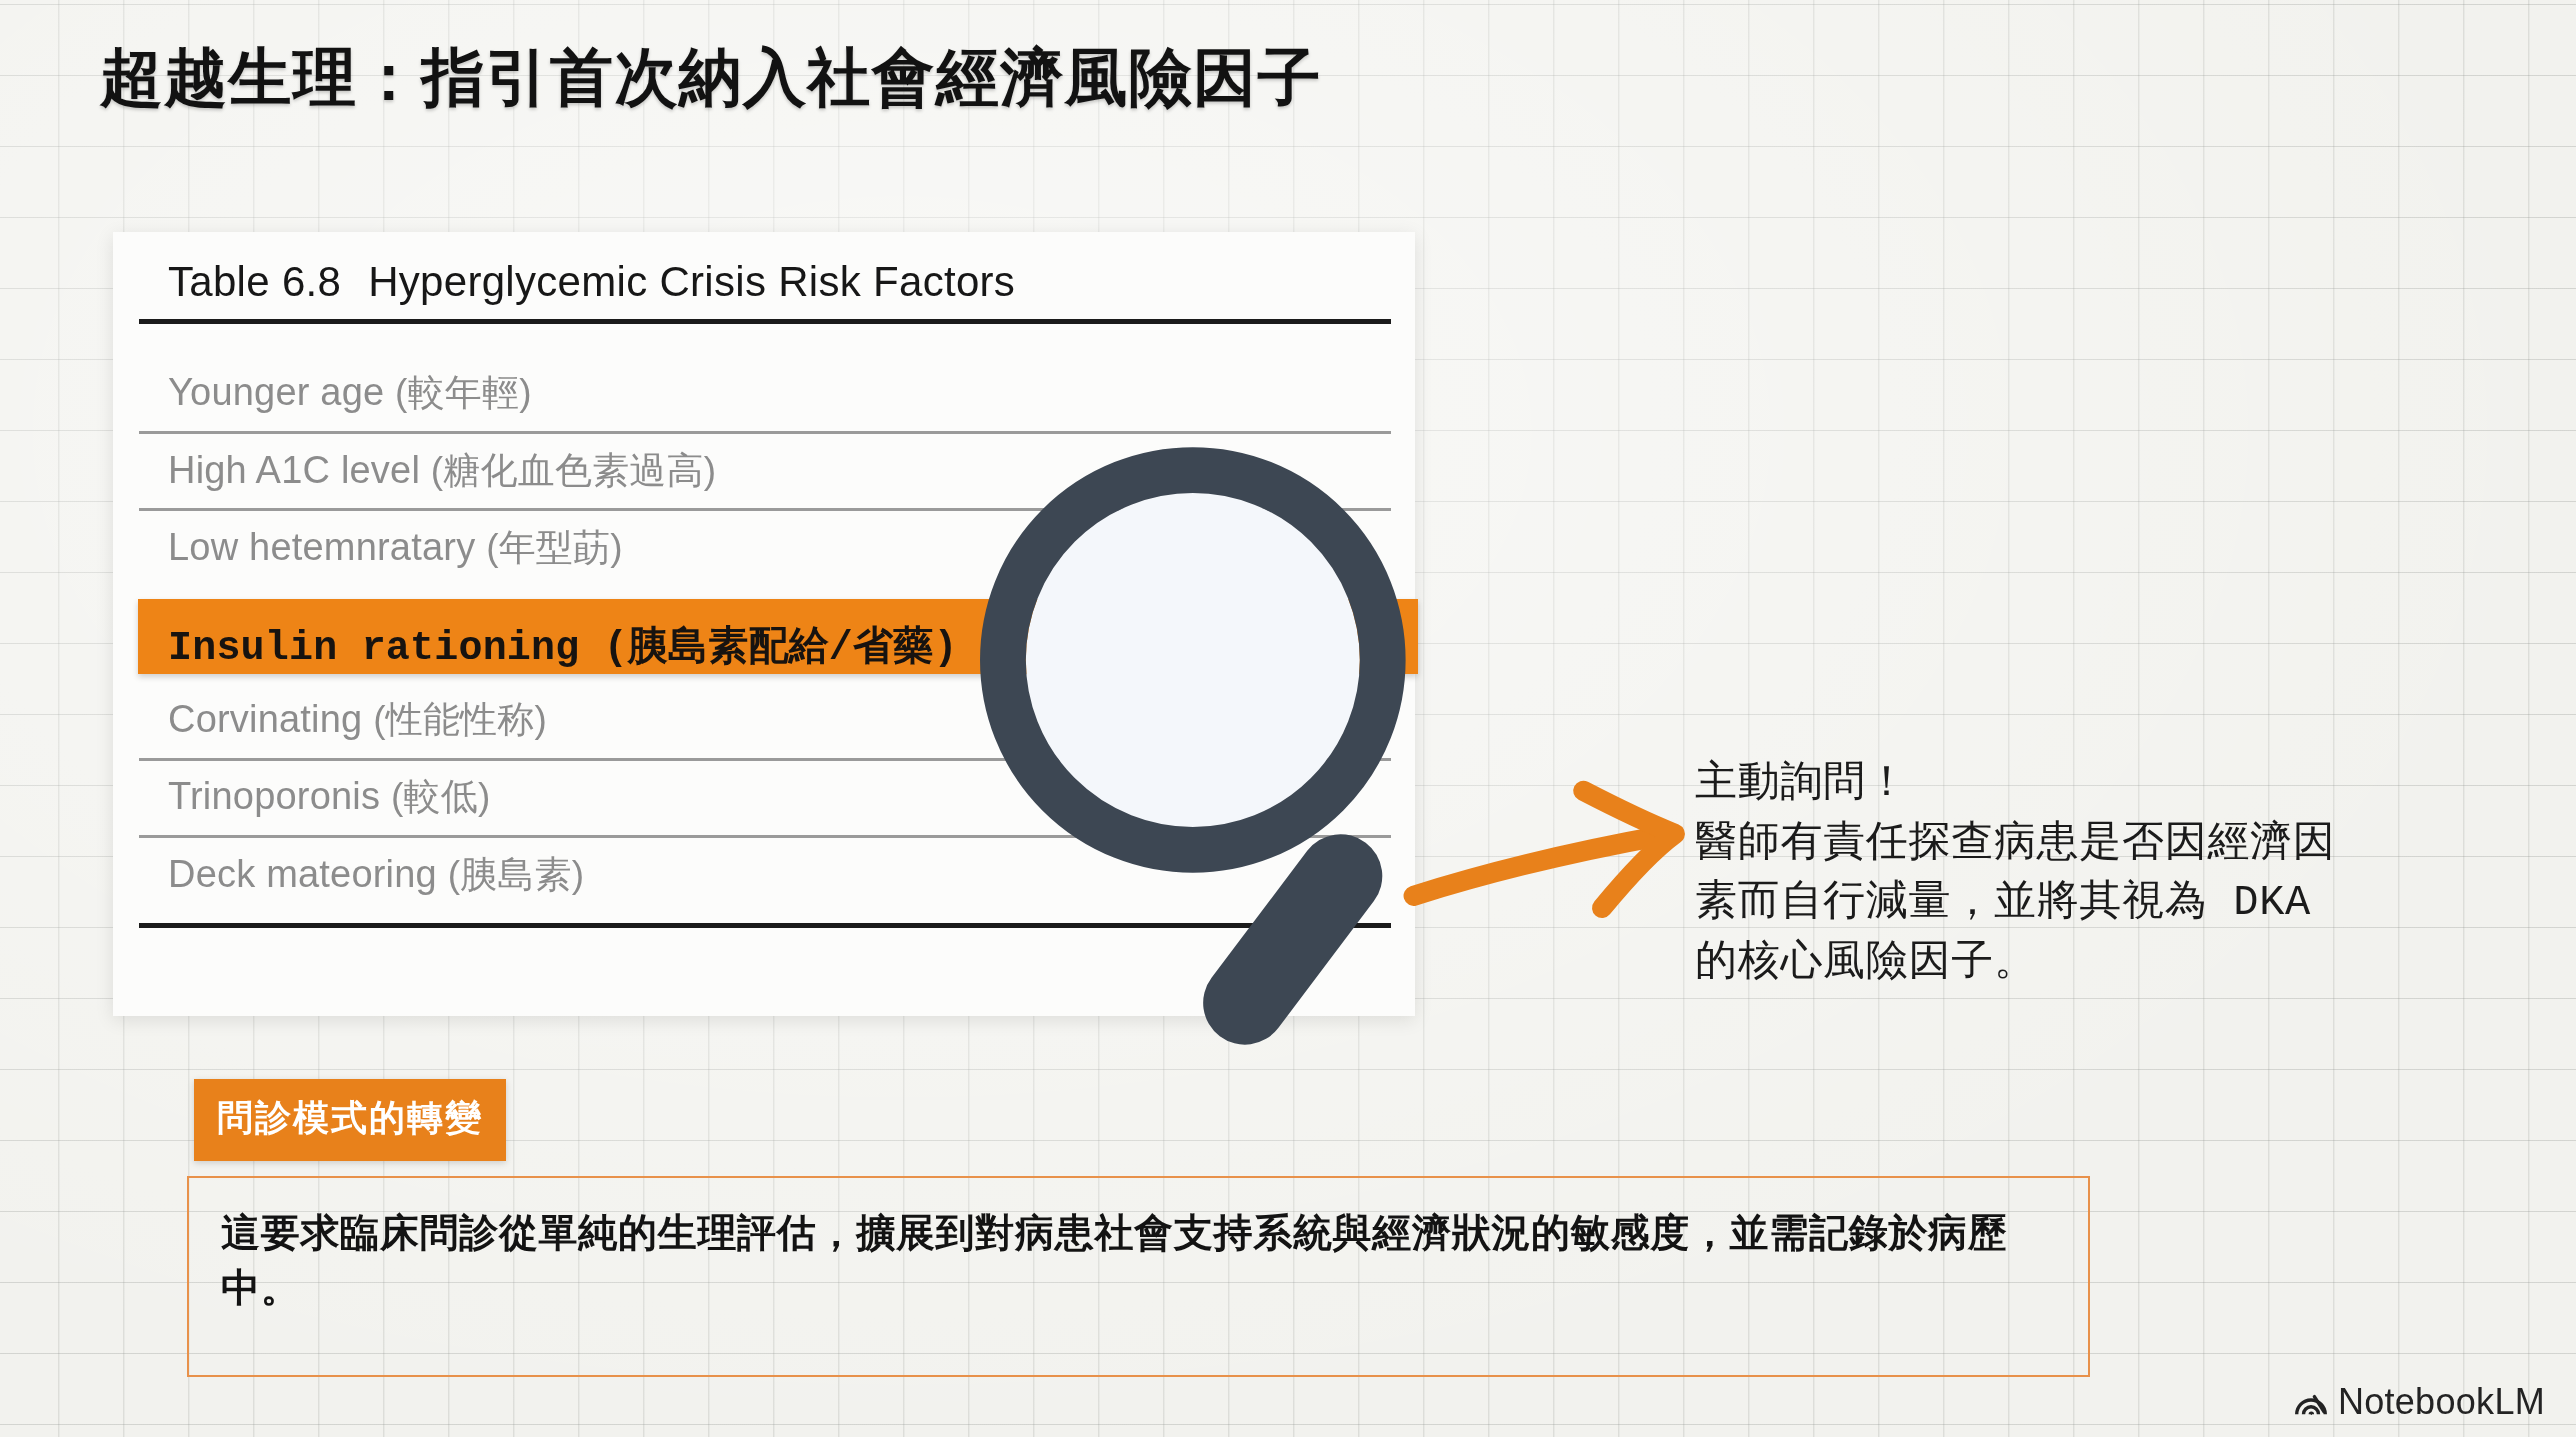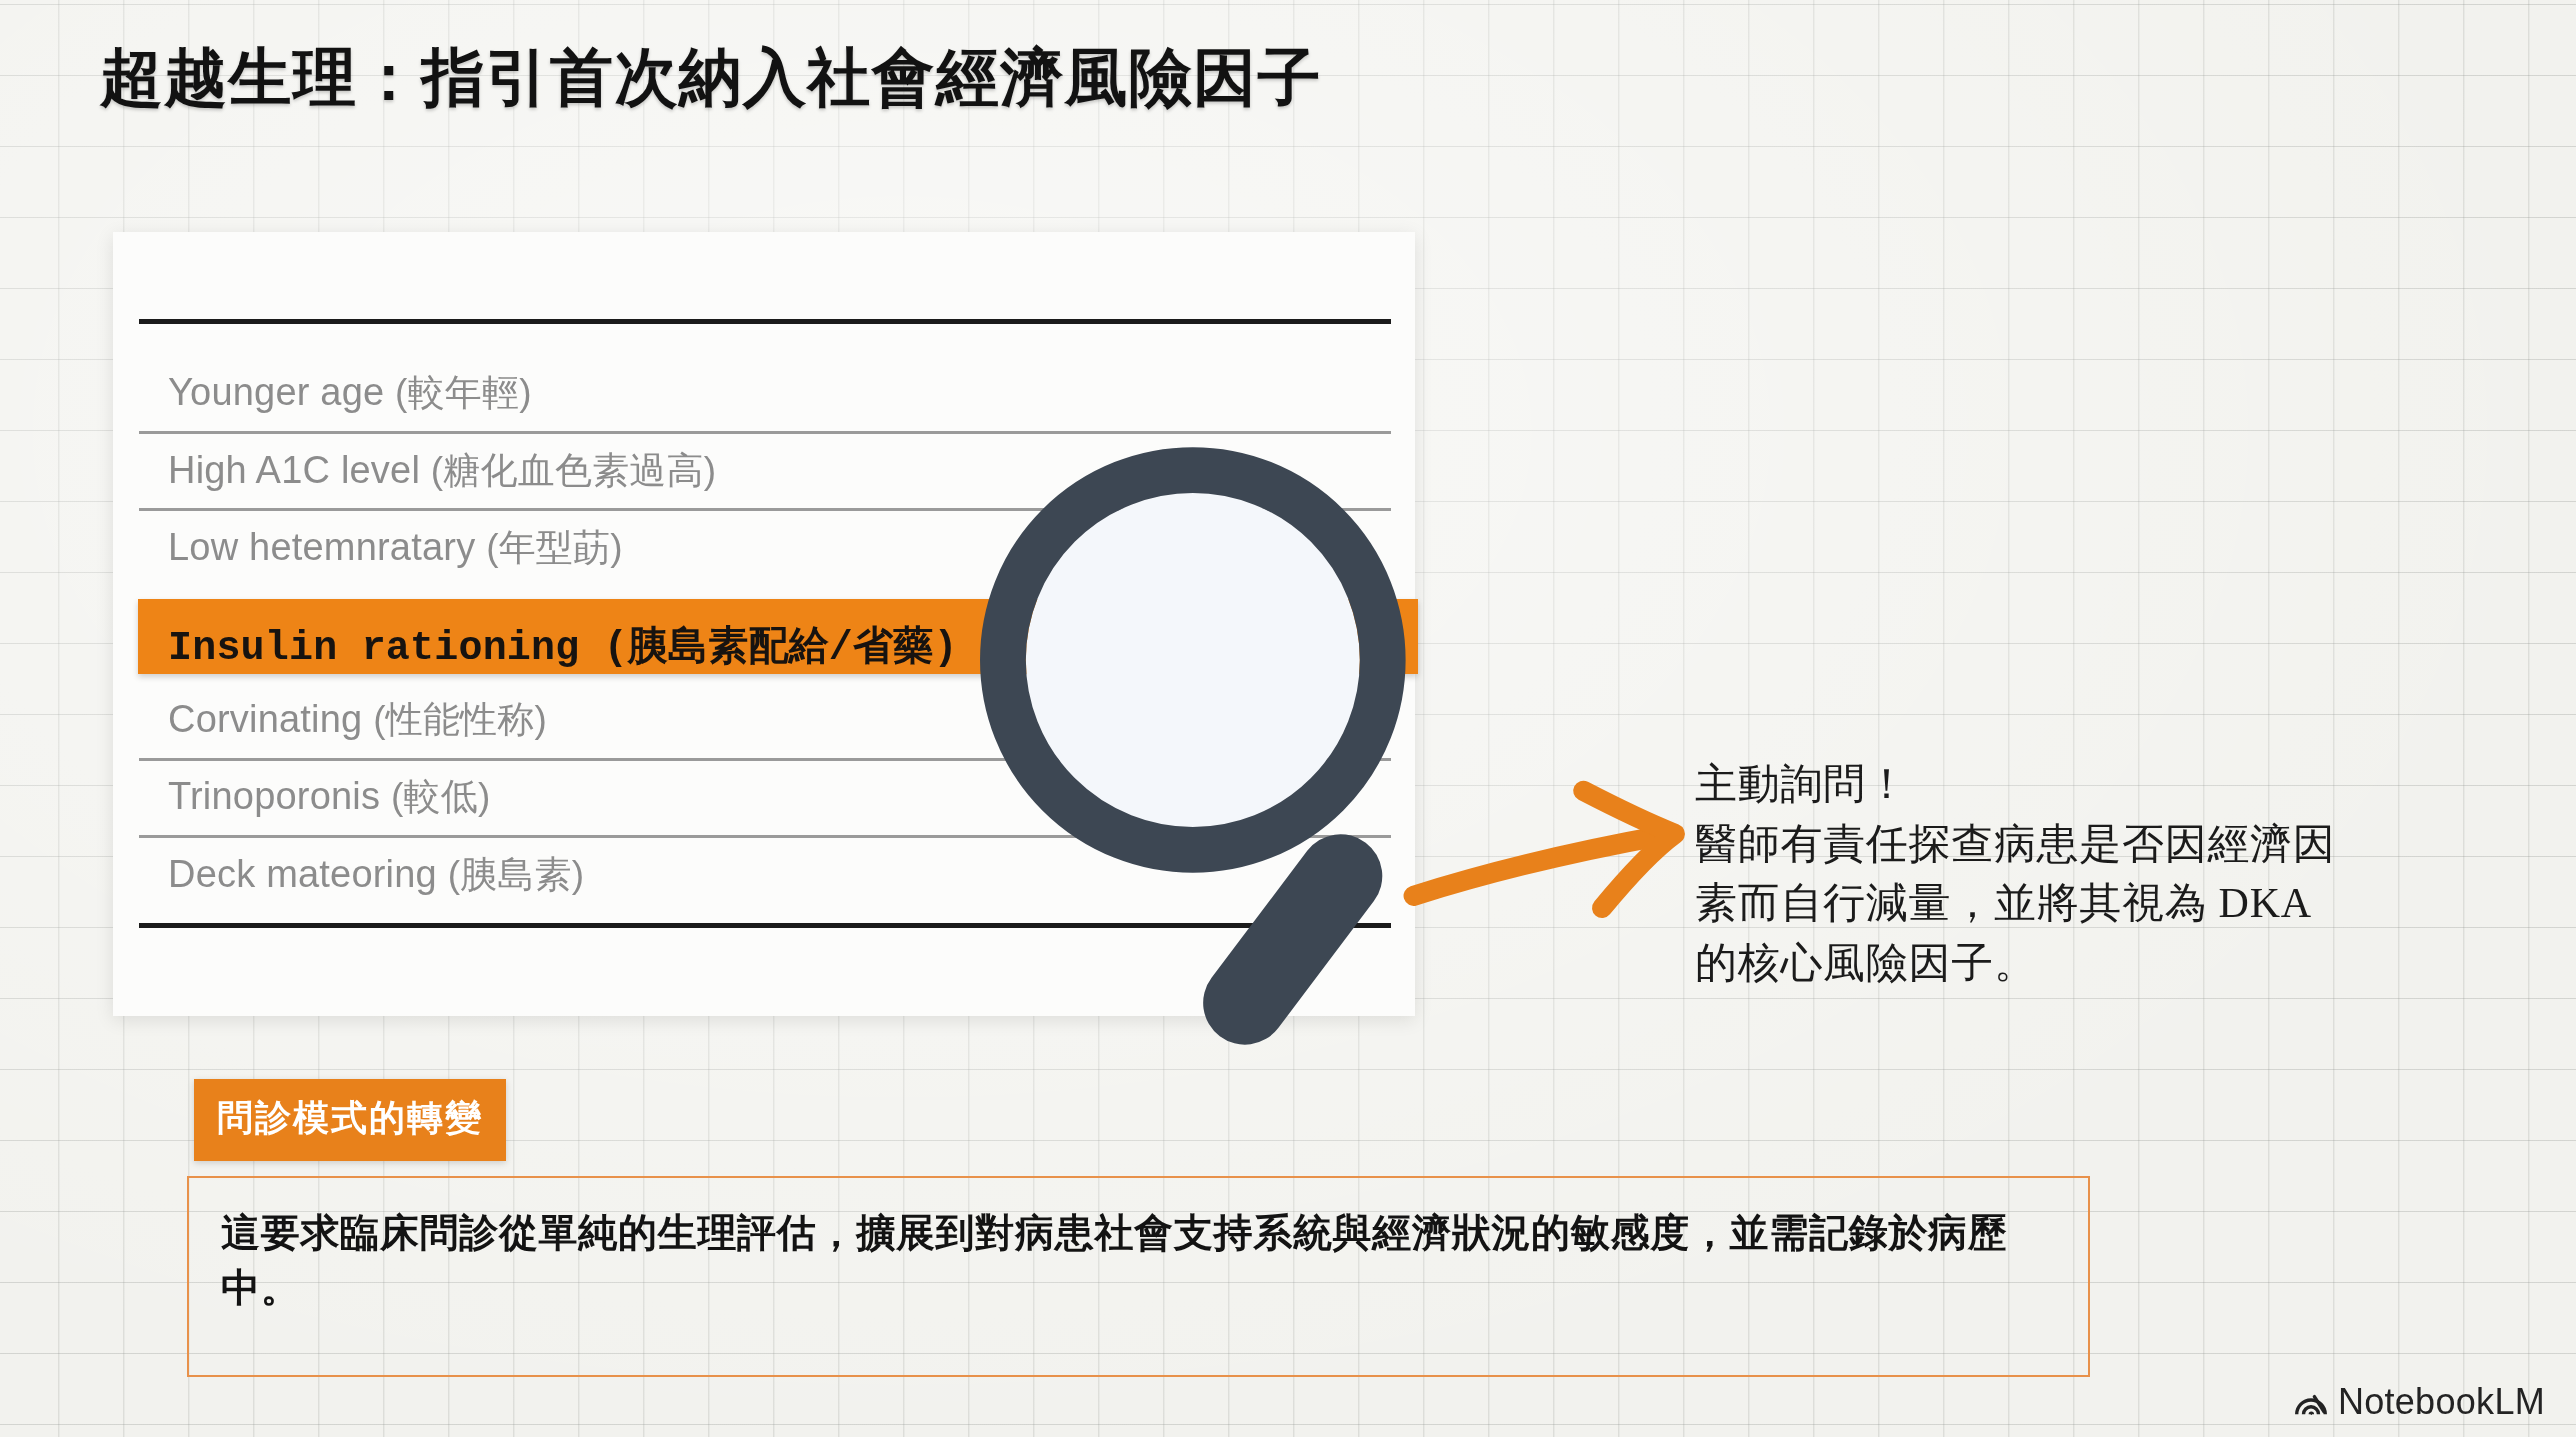--- a/index.html
+++ b/index.html
@@ -67,21 +67,21 @@
   }
 
   
   #mag{position:absolute;left:947px;top:431px;width:761px;height:633px;pointer-events:none;}
 
   
   #annot{
     position:absolute;left:1695px;top:755px;
     font-size:42px;color:#1b1b1b;line-height:1.42;
     letter-spacing:0.7px;
-    font-family:Liberation Serif, serif;
+    font-family:Liberation Mono, monospace;
   }
   #annot div{white-space:nowrap;}
 
   
   #tag{
     position:absolute;left:194px;top:1079px;
     background:#E8811B;color:#FFFFFF;
     font-size:36px;font-weight:bold;letter-spacing:2px;
     padding:15px 23px 17.5px 23px;
     box-shadow:0 2px 6.7px rgba(0,0,0,.16);
@@ -107,20 +107,23 @@
 </style>
 </head>
 <body>
 
 <div id="grid"></div>
 
 <div id="title">超越生理：指引首次納入社會經濟風險因子</div>
 
 <div id="card">
 
+  <div id="tbl-head">
+    <span class="num">Table 6.8</span><span>Hyperglycemic Crisis Risk Factors</span>
+  </div>
 
   <div class="rule thick" style="top:87px;"></div>
 
   <div class="trow" style="top:136px;">
     <span>Younger age</span>
     <span class="cn">(較年輕)</span>
   </div>
   <div class="rule thin" style="top:199px;"></div>
 
   <div class="trow" style="top:214px;">

